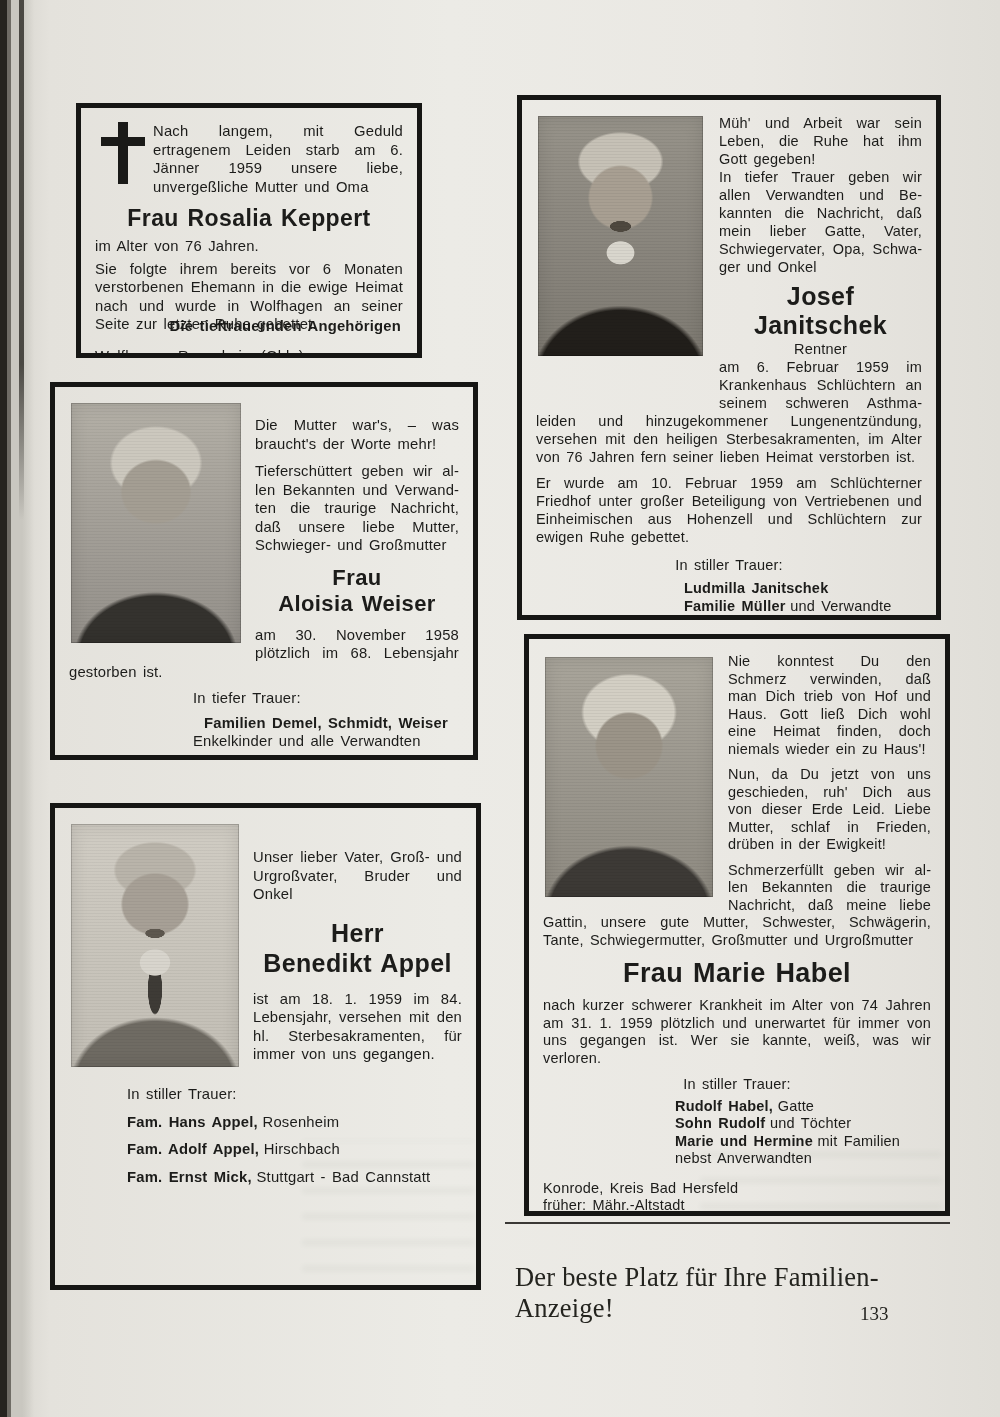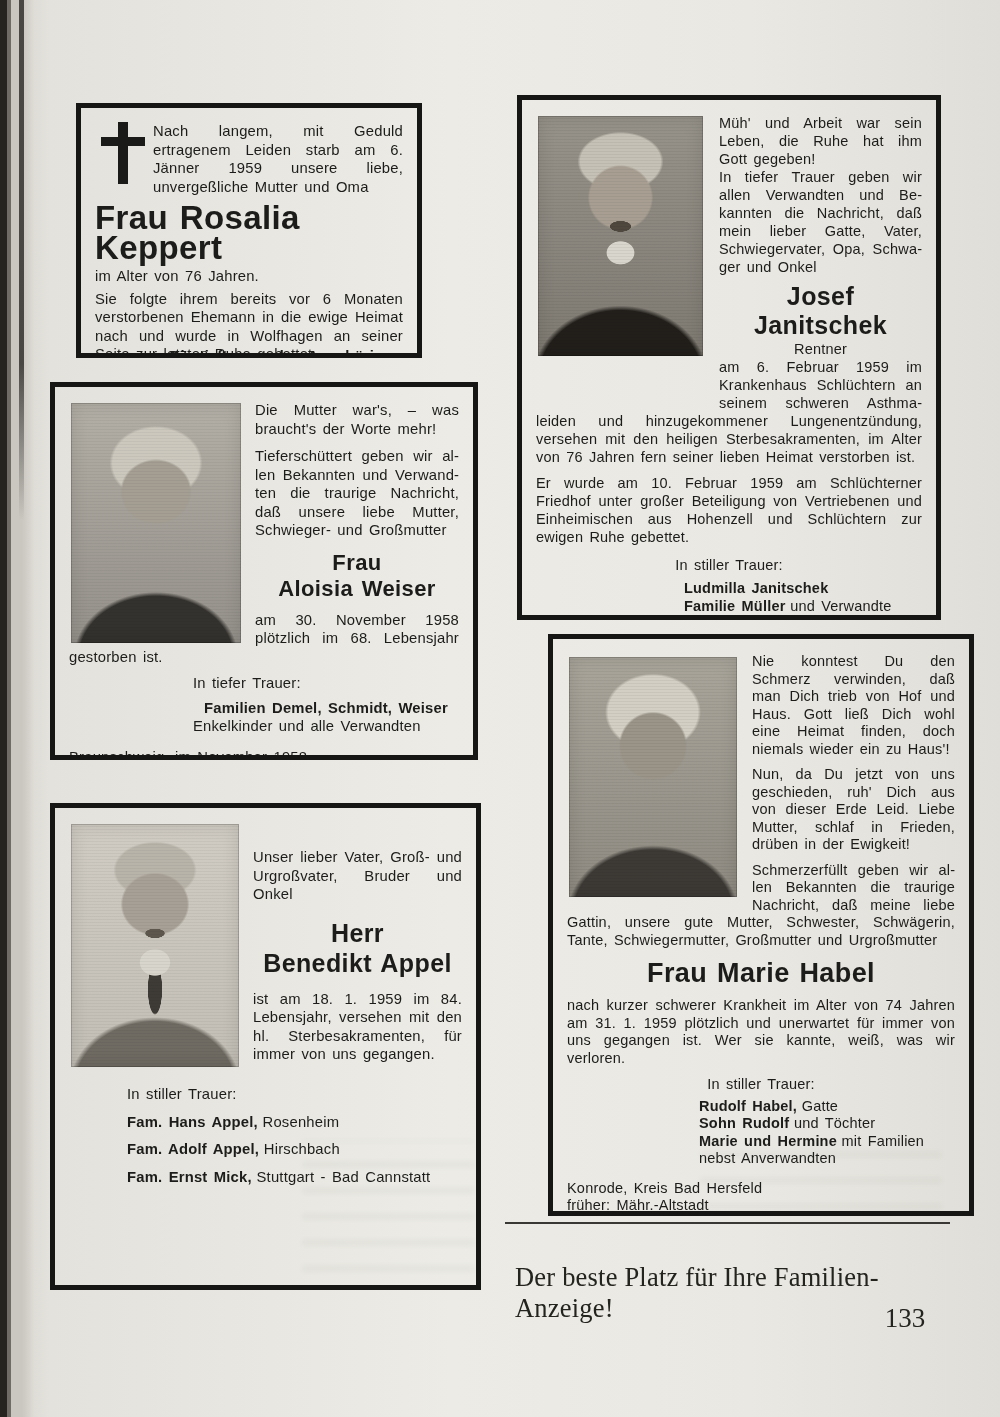--- a/index.html
+++ b/index.html
@@ -33,21 +33,21 @@
     position:absolute;border:5px solid #161614;background:transparent;
     padding:12px 14px;box-sizing:border-box;overflow:hidden;
     font-size:14.8px;line-height:18.5px;letter-spacing:.2px;word-spacing:2px;
   }
   .box p{margin:0;}
   .just{text-align:justify;}
   .center{text-align:center;}
   .right{text-align:right;}
   .bold{font-weight:bold;}
   h2{margin:0;font-weight:bold;letter-spacing:.4px;}
-  .name-lg{font-size:33px;line-height:30px;text-align:left;}
+  .name-lg{font-size:23px;line-height:30px;text-align:center;}
   .photo{float:left;box-shadow:inset 0 0 0 1px rgba(0,0,0,.18), inset 0 0 18px rgba(0,0,0,.12);}
   .photo-weiser{
     width:170px;height:240px;margin:4px 14px 4px 2px;
     background:
       repeating-linear-gradient(0deg,rgba(0,0,0,.045) 0 1px,transparent 1px 3px),
       radial-gradient(ellipse 34% 22% at 50% 37%, #a49e93 58%, rgba(164,158,147,0) 62%),
       radial-gradient(ellipse 44% 25% at 50% 25%, #ccc8be 58%, rgba(204,200,190,0) 62%),
       radial-gradient(ellipse 78% 44% at 50% 106%, #34322e 58%, rgba(52,50,46,0) 62%),
       linear-gradient(180deg,#b3afa6,#94908a);
   }
@@ -92,22 +92,22 @@
   .ad-title{
     position:absolute;left:517px;top:1228px;width:440px;
     font-family:"Liberation Serif", serif;font-weight:bold;font-size:29px;letter-spacing:1.5px;color:#17171.5;
     color:#171715;
   }
   .ad-sub{
     position:absolute;left:515px;top:1262px;width:445px;
     font-family:Liberation Serif, serif;font-size:26.5px;letter-spacing:.2px;color:#24241f;
   }
   .page-number{
-    position:absolute;left:860px;top:1303px;width:90px;text-align:center;
-    font-family:"Liberation Serif", serif;font-size:27px;color:#242420;
+    position:absolute;left:860px;top:1303px;width:90px;text-align:left;
+    font-family:"Liberation Serif", serif;font-size:19px;color:#242420;
   }
 </style>
 </head>
 <body>
 
 <div class="page">
 
   <div class="gutter"></div>
   <div class="gutter-crease"></div>
 
@@ -120,21 +120,21 @@
     <h2 class="name-lg" style="margin-top:7px;">Frau Rosalia Keppert</h2>
     <p style="margin-top:4px;">im Alter von 76 Jahren.</p>
     <p class="just" style="margin-top:4px;">Sie folgte ihrem bereits vor 6 Monaten verstorbe­nen Ehemann in die ewige Heimat nach und wurde in Wolfhagen an seiner Seite zur letzten Ruhe ge­bettet.</p>
     <p class="bold right" style="margin-top:-17px;margin-right:2px;">Die tieftrauernden Angehörigen</p>
     <p style="margin-top:12px;">Wolfhagen, Rosenheim (Obb.)</p>
     <p>früher: Mähr.-Schönberg</p>
   </section>
 
   <section class="box" style="left:50px;top:382px;width:428px;height:378px;">
     <div class="photo photo-weiser"></div>
-    <p class="just" style="margin-top:2px;">Die Mutter war's, – was braucht's der Worte mehr!</p>
+    <p class="just" style="margin-top:17px;">Die Mutter war's, – was braucht's der Worte mehr!</p>
     <p class="just" style="margin-top:9px;">Tieferschüttert geben wir al­len Bekannten und Verwand­ten die traurige Nachricht, daß unsere liebe Mutter, Schwieger- und Großmutter</p>
     <h2 class="center" style="font-size:22px;line-height:26px;margin-top:10px;">Frau</h2>
     <h2 class="center" style="font-size:22px;line-height:26px;">Aloisia Weiser</h2>
     <p class="just" style="margin-top:9px;">am 30. November 1958 plötzlich im 68. Lebensjahr gestorben ist.</p>
     <div style="clear:left;margin-left:124px;padding-top:8px;">
       <p>In tiefer Trauer:</p>
       <p class="bold" style="margin-top:6px;text-align:center;">Familien Demel, Schmidt, Weiser</p>
       <p>Enkelkinder und alle Verwandten</p>
     </div>
     <p style="margin-top:12px;">Braunschweig, im November 1958</p>
@@ -164,21 +164,21 @@
     <p class="just" style="margin-top:0;">am 6. Februar 1959 im Krankenhaus Schlüchtern an seinem schweren Asthma­leiden und hinzugekomme­ner Lungenentzündung, versehen mit den heiligen Sterbesakramenten, im Alter von 76 Jahren fern seiner lieben Heimat verstorben ist.</p>
     <p class="just" style="margin-top:8px;">Er wurde am 10. Februar 1959 am Schlüchterner Friedhof unter großer Beteiligung von Vertriebenen und Einheimischen aus Hohenzell und Schlüchtern zur ewigen Ruhe gebettet.</p>
     <p class="center" style="margin-top:10px;">In stiller Trauer:</p>
     <div style="margin-left:148px;margin-top:5px;">
       <p class="bold">Ludmilla Janitschek</p>
       <p><span class="m-bold">Familie Müller</span><span>und Verwandte</span></p>
     </div>
 
   </section>
 
-  <section class="box" style="left:548px;top:634px;width:426px;height:582px;font-size:14.5px;line-height:17.5px;">
+  <section class="box" style="left:524px;top:634px;width:426px;height:582px;font-size:14.5px;line-height:17.5px;">
     <div class="photo photo-habel"></div>
     <p class="just" style="margin-top:2px;">Nie konntest Du den Schmerz verwinden, daß man Dich trieb von Hof und Haus. Gott ließ Dich wohl eine Heimat finden, doch niemals wieder ein zu Haus'!</p>
     <p class="just" style="margin-top:8px;">Nun, da Du jetzt von uns geschieden, ruh' Dich aus von dieser Erde Leid. Liebe Mutter, schlaf in Frieden, drüben in der Ewigkeit!</p>
     <p class="just" style="margin-top:8px;">Schmerzerfüllt geben wir al­len Bekannten die traurige Nachricht, daß meine liebe Gattin, unsere gute Mutter, Schwester, Schwägerin, Tante, Schwiegermutter, Großmutter und Urgroß­mutter</p>
     <h2 class="center" style="font-size:27px;line-height:32px;margin-top:8px;clear:left;">Frau Marie Habel</h2>
     <p class="just" style="margin-top:8px;">nach kurzer schwerer Krankheit im Alter von 74 Jahren am 31. 1. 1959 plötzlich und unerwartet für immer von uns gegangen ist. Wer sie kannte, weiß, was wir verloren.</p>
     <p class="center" style="margin-top:9px;">In stiller Trauer:</p>
     <div style="margin-left:132px;margin-top:4px;">
       <p><span class="m-bold">Rudolf Habel,</span><span>Gatte</span></p>
       <p><span class="m-bold">Sohn Rudolf</span><span>und Töchter</span></p>

